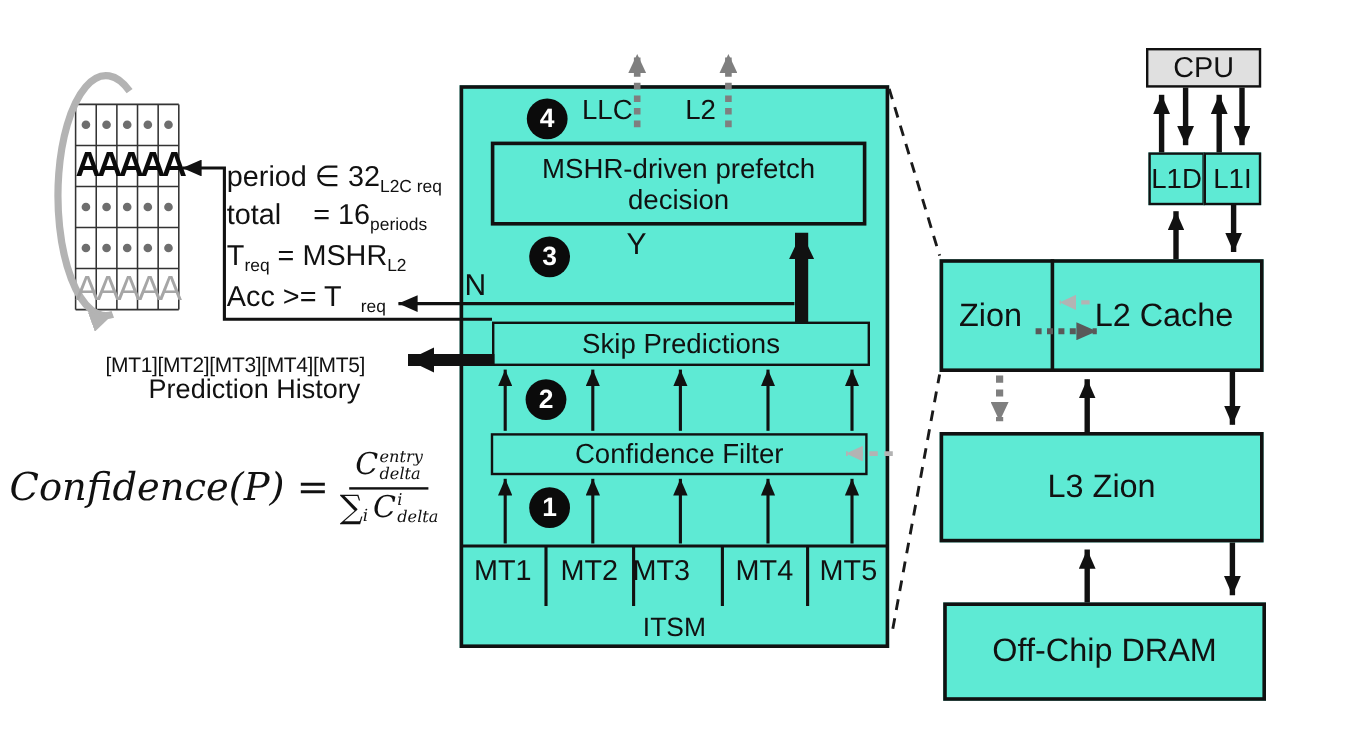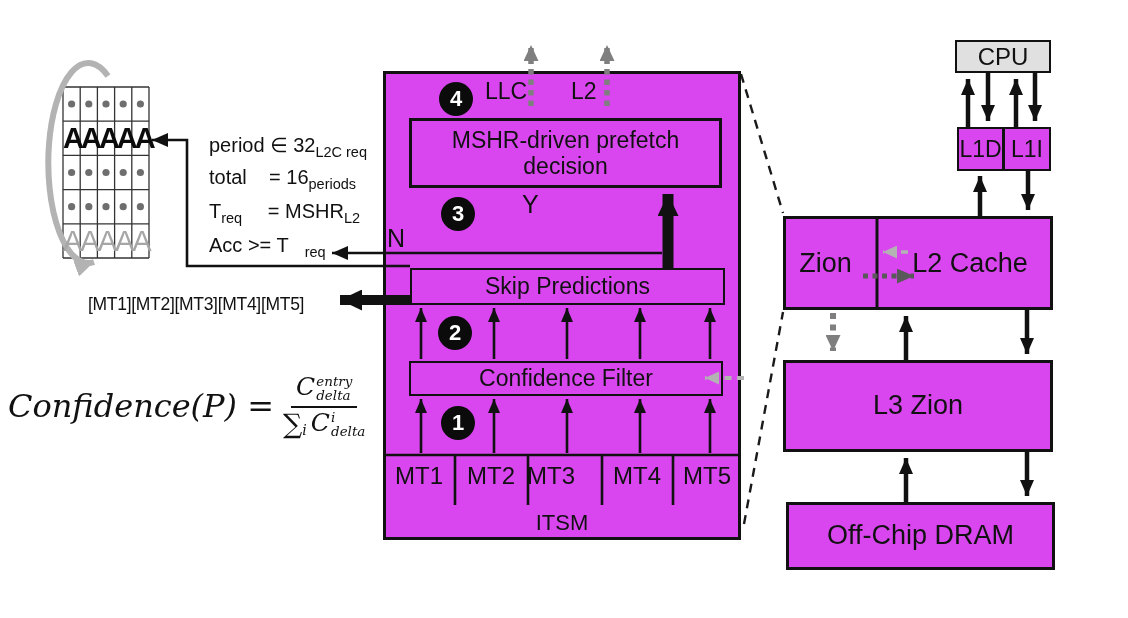--- a/index.html
+++ b/index.html
@@ -1,27 +1,27 @@
 <!DOCTYPE html>
 <html><head>
 <meta charset="utf-8">
 <style>
   html,body{margin:0;padding:0;background:#fff;}
   .canvas{position:relative;width:1128px;height:618px;background:#fff;overflow:hidden;
           font-family:"Liberation Sans",sans-serif;color:#111;}
-  .box{position:absolute;border:3px solid #111;background:#d946ef;box-sizing:border-box;
+  .box{position:absolute;border:3px solid #111;background:#5eead4;box-sizing:border-box;
        display:flex;align-items:center;justify-content:center;text-align:center;z-index:1;line-height:1.15;}
   .box.thin{border-width:2.5px;}
   svg.wires{position:absolute;left:0;top:0;z-index:2;pointer-events:none;}
   .lbl{position:absolute;z-index:3;white-space:nowrap;}
   .ctr{text-align:center;}
   .stepnum{position:absolute;z-index:3;width:34px;height:34px;border-radius:50%;background:#0b0b0b;
            color:#fff;font-weight:bold;font-size:22px;display:flex;align-items:center;justify-content:center;}
   .rule{position:absolute;left:189px;z-index:3;display:flex;align-items:baseline;}
-  .rm{font-size:20px;white-space:pre;padding-left:20px;}
+  .rm{font-size:24px;white-space:pre;}
   .rs{font-size:14.5px;transform:translateY(5px);white-space:pre;}
   .gridA{position:absolute;left:63px;width:86px;height:34px;z-index:3;text-align:center;
          font-size:29px;line-height:34px;letter-spacing:-3px;}
   .formula{position:absolute;left:8px;top:358px;height:96px;z-index:3;display:flex;align-items:center;
            font-family:"DejaVu Serif",serif;font-style:italic;}
   .f-lhs{font-size:32px;margin-right:9px;}
   .frac{display:inline-flex;flex-direction:column;align-items:center;}
   .num{border-bottom:2.2px solid #111;padding:0 5px 3px;display:flex;align-items:flex-start;}
   .den{padding-top:2px;display:flex;align-items:flex-start;}
   .mbase{font-size:25px;line-height:1;}
@@ -61,21 +61,21 @@
   <div class="box" style="left:783px;top:216px;width:270px;height:94px;"></div>
   <div class="lbl ctr" style="left:783px;top:248px;width:85px;font-size:27px;">
     <span>Zion</span>
   </div>
   <div class="lbl ctr" style="left:887px;top:248px;width:166px;font-size:27px;">
     <span>L2 Cache</span>
   </div>
   <div class="box" style="left:783px;top:360px;width:270px;height:92px;font-size:27px;">
     <span>L3 Zion</span>
   </div>
-  <div class="box" style="left:786px;top:502px;width:269px;height:68px;font-size:27px;">
+  <div class="box" style="left:786px;top:502px;width:269px;height:82px;font-size:27px;">
     <span>Off-Chip DRAM</span>
   </div>
 
   <svg class="wires" width="1128" height="618" viewBox="0 0 1128 618">
     <defs>
       <marker id="mThin" markerUnits="userSpaceOnUse" markerWidth="14" markerHeight="12" refX="14" refY="6" orient="auto">
           <path d="M0,0 L14,6 L0,12 Z" fill="#111"></path>
         </marker>
       <marker id="mMed" markerUnits="userSpaceOnUse" markerWidth="16" markerHeight="14" refX="16" refY="7" orient="auto">
           <path d="M0,0 L16,7 L0,14 Z" fill="#111"></path>
@@ -210,20 +210,23 @@
       <span class="rm"> = MSHR</span>
       <span class="rs">L2</span>
   </div>
   <div class="rule" style="top:234px;gap:16px;">
     <span class="rm">Acc &gt;= T</span>
       <span class="rs">req</span>
   </div>
 
   <div class="lbl" style="left:88px;top:294px;font-size:17.5px;letter-spacing:-0.3px;text-align:right;">
     <span>[MT1][MT2][MT3][MT4][MT5]</span>
+  </div>
+  <div class="lbl" style="left:104px;top:312px;width:216px;text-align:center;font-size:22.5px;">
+    <span>Prediction History</span>
   </div>
 
   <div class="formula">
     <span class="f-lhs">Confidence(P) =</span>
     <span class="frac">
       <span class="num">
         <span class="mbase">C</span>
         <span class="ss">
             <span>entry</span>
             <span>delta</span>

